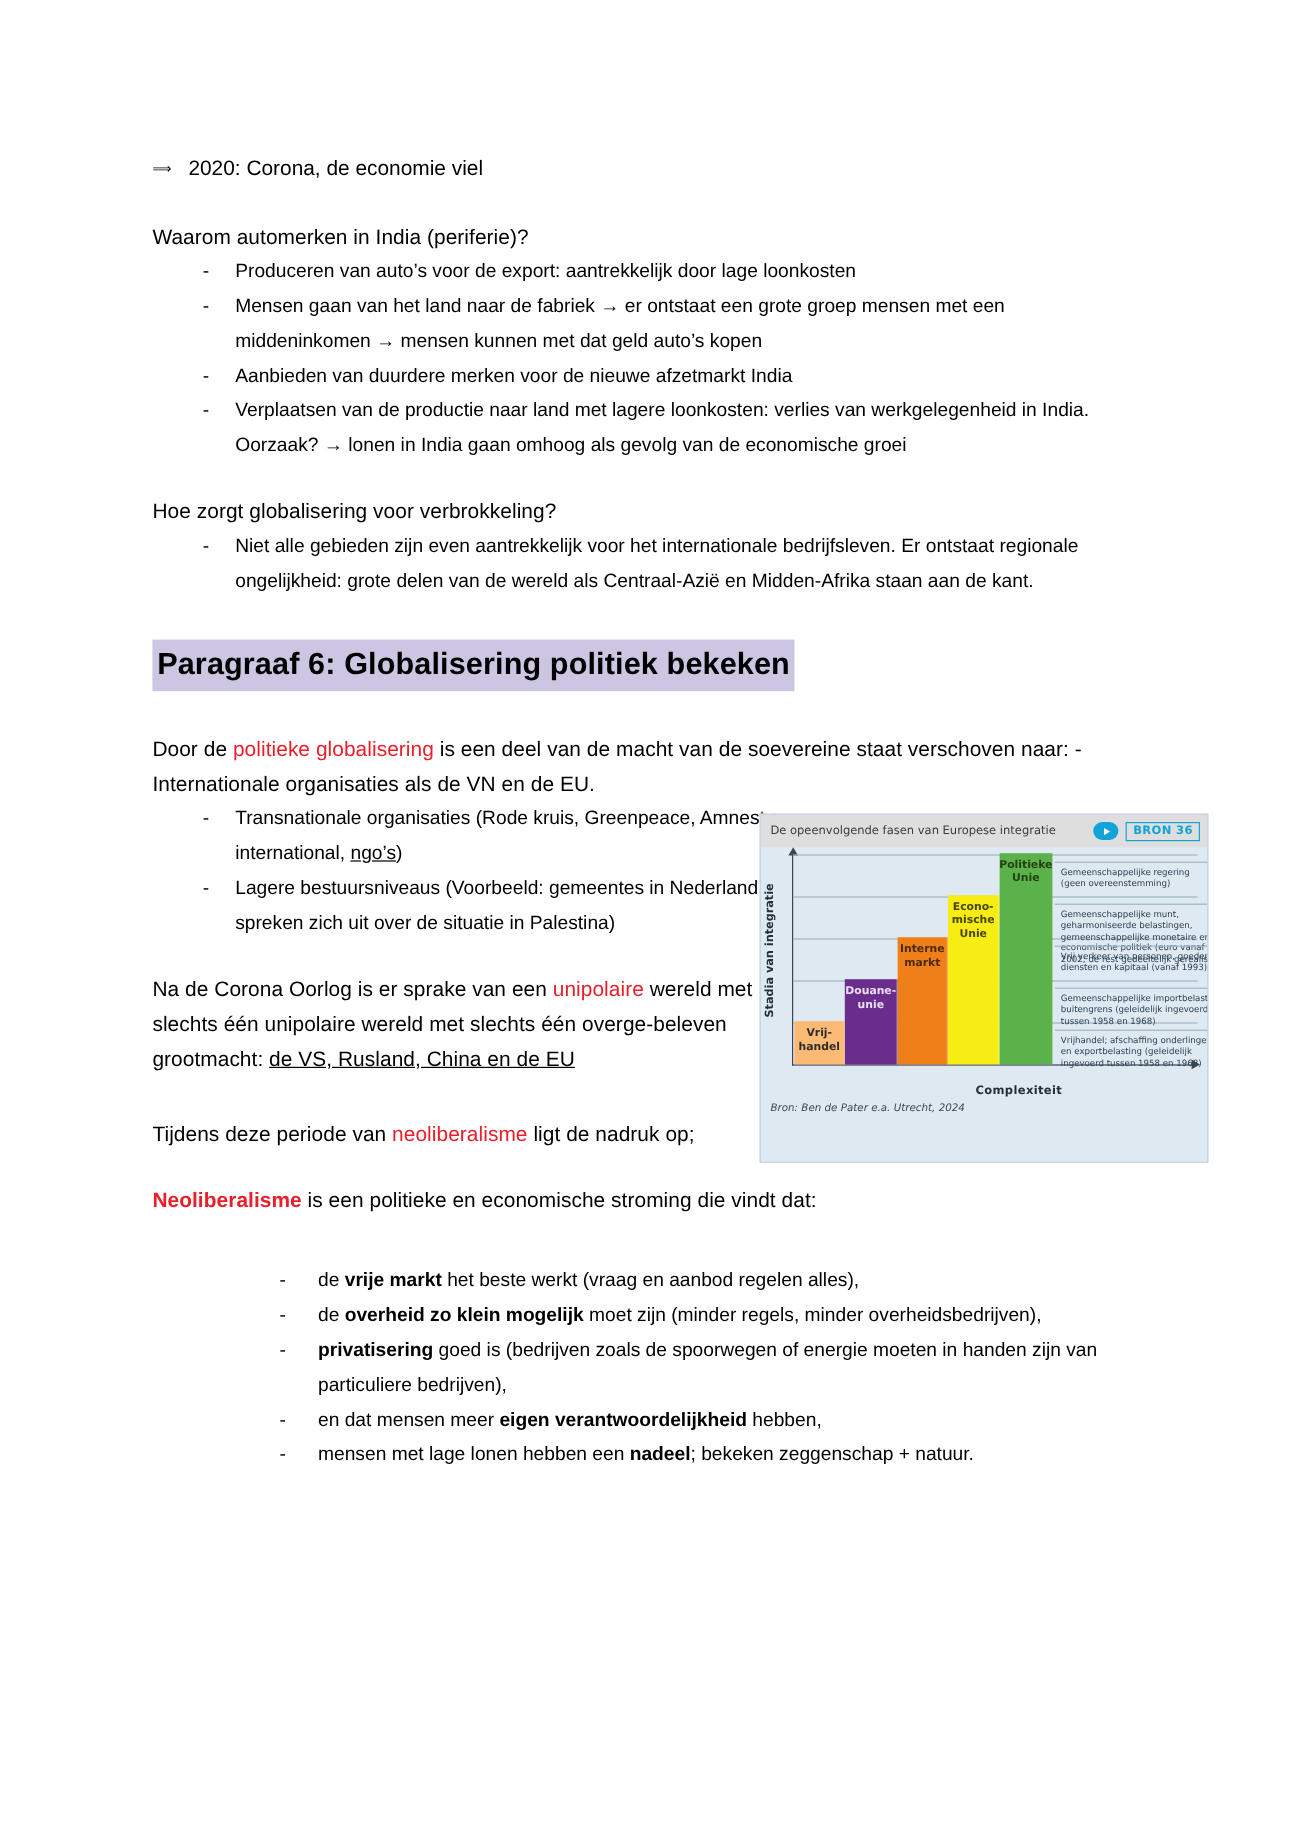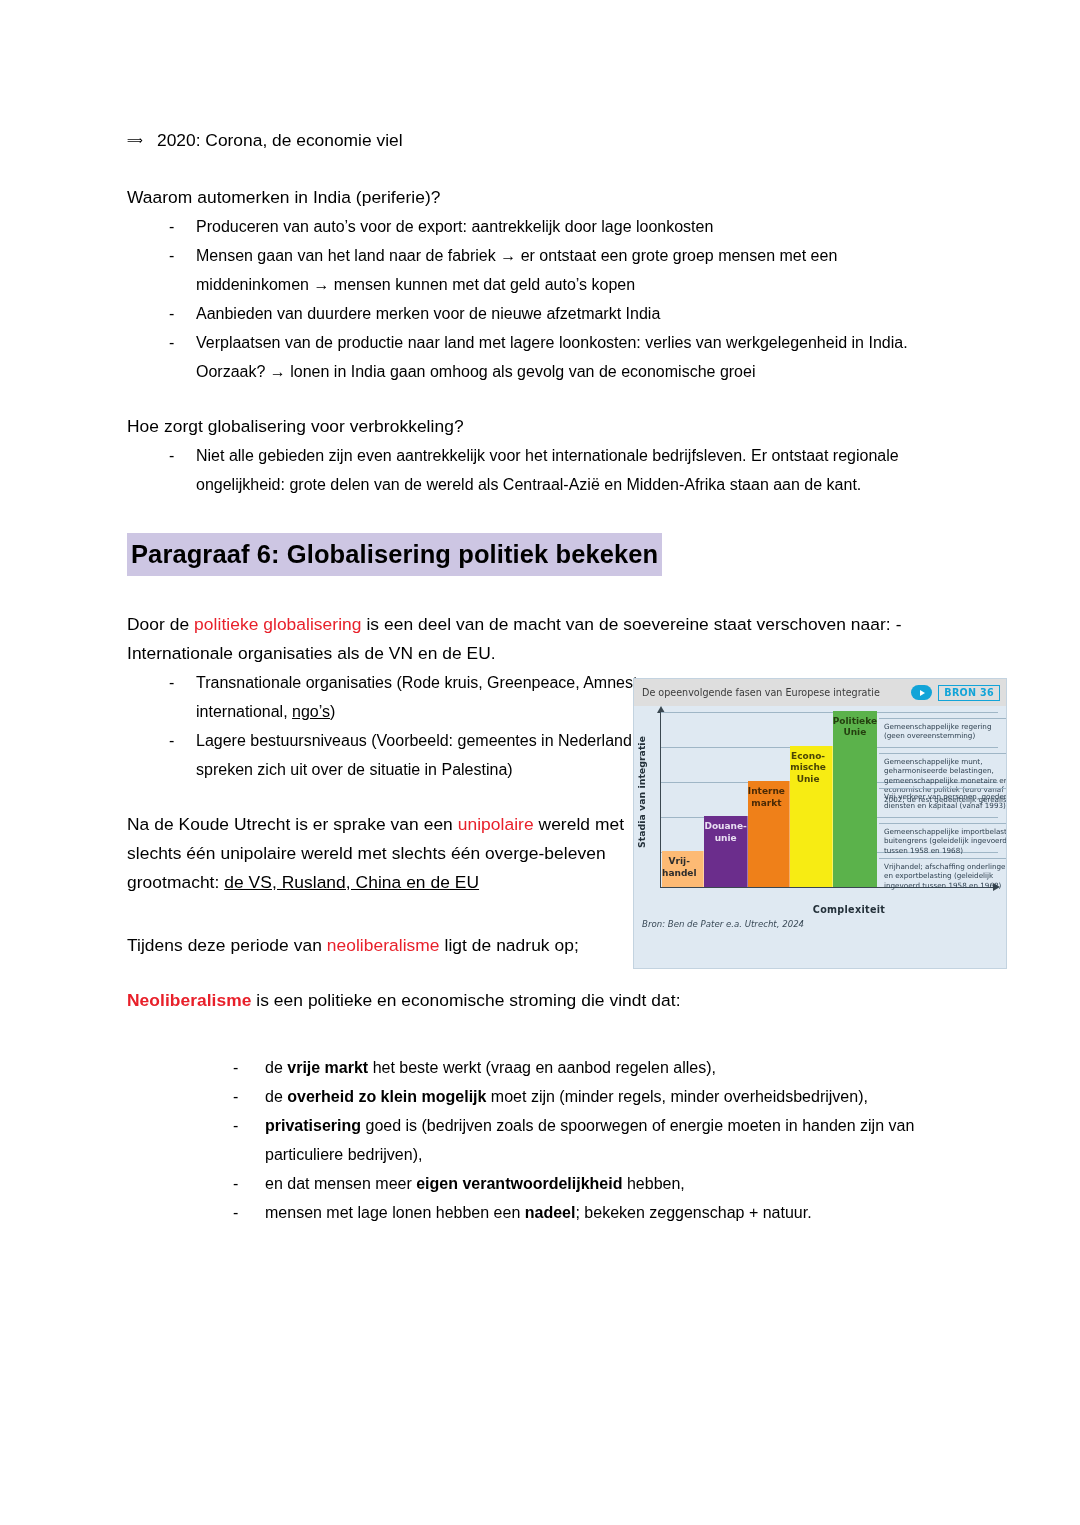--- a/index.html
+++ b/index.html
@@ -231,21 +231,21 @@
     bottom: 1.4px;
     width: 215px;
     height: 176px;
     display: flex;
     align-items: flex-end;
   }
   .bar {
     flex: 1 1 0;
     display: flex;
     align-items: flex-start;
-    justify-content: flex-start;
+    justify-content: center;
     box-sizing: border-box;
     padding-top: 5px;
     border-right: 1px solid rgba(255,255,255,0.35);
   }
   .bar-label {
     font-size: 9px;
     line-height: 11.5px;
     text-align: center;
     color: #2c2c2c;
     font-weight: 600;
@@ -340,21 +340,21 @@
           <span>Transnationale organisaties (Rode kruis, Greenpeace, Amnesty international, </span><span class="ul">ngo’s</span><span>)</span>
         </li>
         <li>
           <span>Lagere bestuursniveaus (Voorbeeld: gemeentes in Nederland spreken zich uit over de situatie in Palestina)</span>
         </li>
       </ul>
 
       <div class="spacer-md"></div>
 
       <p class="para narrow">
-        <span>Na de Koude Utrecht is er sprake van een </span><span class="red">unipolaire</span><span> wereld met slechts één unipolaire wereld met slechts één overge-beleven grootmacht:  </span><span class="ul">de VS, Rusland, China en de EU</span>
+        <span>Na de Corona Oorlog is er sprake van een </span><span class="red">unipolaire</span><span> wereld met slechts één unipolaire wereld met slechts één overge-beleven grootmacht:  </span><span class="ul">de VS, Rusland, China en de EU</span>
       </p>
     </div>
 
     <div class="spacer-lg"></div>
 
     <p class="para">
       <span>Tijdens deze periode van </span><span class="red">neoliberalisme</span><span> ligt de nadruk op;</span>
     </p>
 
     <div class="spacer-md"></div>

